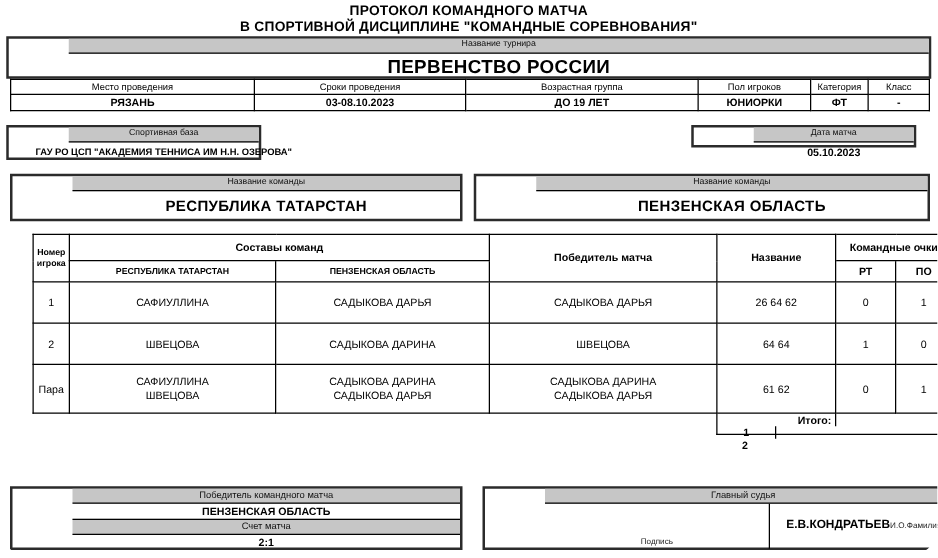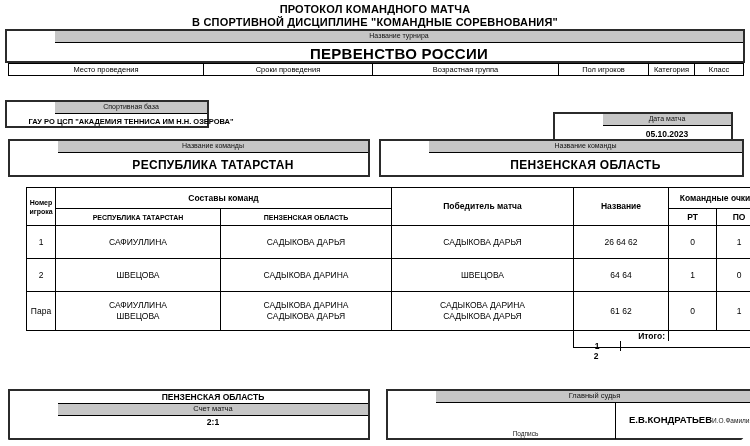--- a/index.html
+++ b/index.html
@@ -20,21 +20,21 @@
 
   table { border-collapse:collapse; table-layout:fixed; }
   td { border:1px solid #000; text-align:center; vertical-align:middle; padding:0; overflow:hidden; }
 
   .info-table { position:absolute; left:8px; top:63px; width:735px; }
   .info-table td { font-size:7.5px; height:12px; }
   .info-table tr.vals td { font-size:8.5px; font-weight:bold; height:13px; }
 
   .venue { left:5px; top:100px; width:204px; height:28px; }
   .venue .val { height:15px; font-size:7.5px; }
-  .mdate { left:553px; top:112px; width:180px; height:40px; }
+  .mdate { left:553px; top:100px; width:180px; height:18px; }
   .mdate .val { height:15px; font-size:8.5px; }
 
   .teambox { top:139px; height:38px; }
   .teambox.t1 { left:8px; width:362px; }
   .teambox.t2 { left:379px; width:365px; }
   .teambox .val { height:24px; font-size:12px; letter-spacing:0.3px; }
 
   .main-wrap { position:absolute; left:8px; top:187px; width:735px;padding-left:18px; }
   .main-table { width:735px; }
   .main-table td { font-size:8.5px; white-space:pre-line; line-height:11px; }
@@ -87,20 +87,28 @@
         <col style="width:49px">
     </colgroup>
     <tbody>
         <tr class="labels">
       <td>Место проведения</td>
       <td>Сроки проведения</td>
       <td>Возрастная группа</td>
       <td>Пол игроков</td>
       <td>Категория</td>
       <td>Класс</td>
+    </tr>
+    <tr class="vals">
+      <td>РЯЗАНЬ</td>
+      <td>03-08.10.2023</td>
+      <td>ДО 19 ЛЕТ</td>
+      <td>ЮНИОРКИ</td>
+      <td>ФТ</td>
+      <td>-</td>
     </tr>
   </tbody>
     </table>
 
   <div class="lbox venue">
     <div class="bar">Спортивная база</div>
     <div class="val">ГАУ РО ЦСП "АКАДЕМИЯ ТЕННИСА ИМ Н.Н. ОЗЕРОВА"</div>
   </div>
 
   <div class="lbox mdate">
@@ -177,20 +185,21 @@
     </tbody>
       </table>
     <div class="total-row">
       <div class="tcell tlabel">Итого:</div>
       <div class="tcell trt">1</div>
       <div class="tcell tpo">2</div>
     </div>
   </div>
 
   <div class="lbox foot-left">
+    <div class="bar">Победитель командного матча</div>
     <div class="val">ПЕНЗЕНСКАЯ ОБЛАСТЬ</div>
     <div class="bar mid">Счет матча</div>
     <div class="val">2:1</div>
   </div>
 
   <div class="lbox foot-right">
     <div class="bar">Главный судья</div>
     <div class="cells">
       <div class="sig">Подпись</div>
       <div class="ref">

